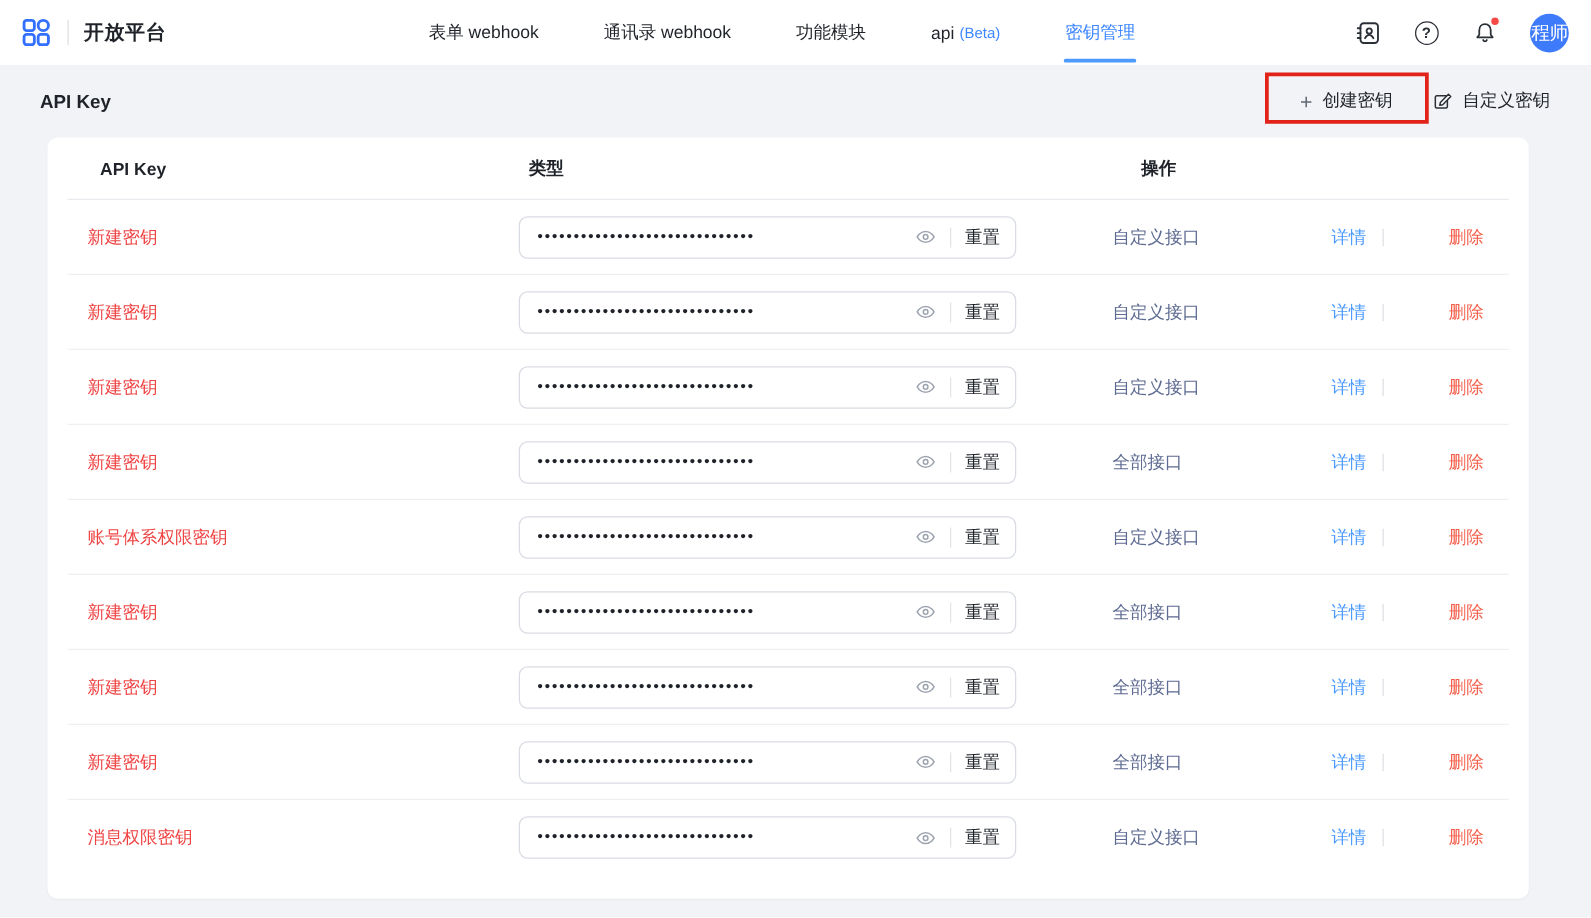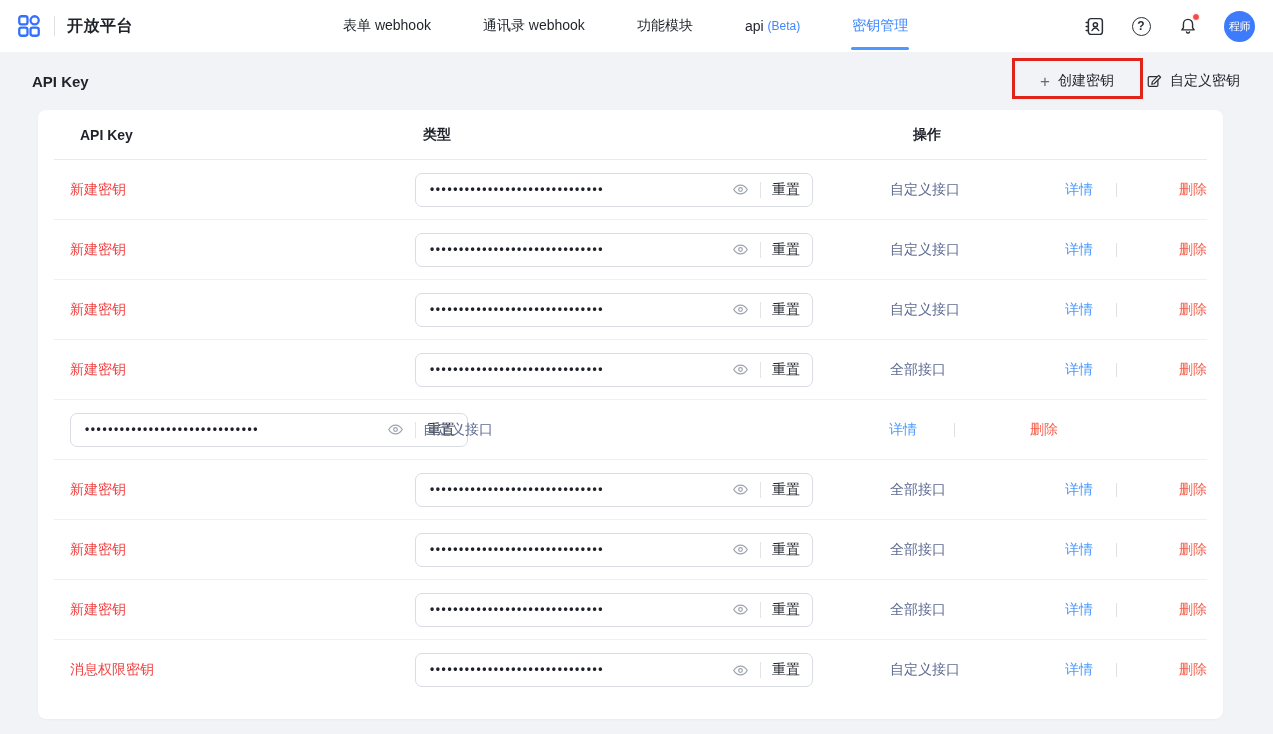--- a/index.html
+++ b/index.html
@@ -39,21 +39,21 @@
            cursor:pointer; position:relative; color:#2b2f36; }
   .help-circle {
     width:19px; height:19px; border:1.6px solid #2b2f36; border-radius:50%;
     display:flex; align-items:center; justify-content:center;
     font-size:12px; font-weight:600; color:#2b2f36;
   }
   .bell-dot { position:absolute; top:-2px; right:-1px; width:8px; height:8px;
               background:#f54a45; border-radius:50%; border:1.5px solid #fff; }
   .avatar {
     width:31px; height:31px; border-radius:50%; background:#3e7bfa;
-    color:#fff; font-size:11px; display:flex; align-items:center; justify-content:center;
+    color:#fff; font-size:15px; display:flex; align-items:center; justify-content:center;
     cursor:pointer; white-space:nowrap; letter-spacing:-.5px;
   }
 
   
   .toolbar {
     height:58px; display:flex; align-items:center; padding:0 33px 0 32px;
   }
   .page-title { font-size:15px; font-weight:700; color:#1f2329; }
   .toolbar-right { margin-left:auto; display:flex; align-items:center; }
   .btn-create {
@@ -98,21 +98,21 @@
     display:flex; align-items:center; padding:0 12px 0 14px; background:#fff;
   }
   .key-dots {
     flex:1; font-size:12px; letter-spacing:1.6px; color:#1f2329; font-weight:700;
     overflow:hidden; white-space:nowrap; transform:translateY(-1px);
   }
   .eye-btn { width:18px; height:18px; display:flex; align-items:center; justify-content:center; cursor:pointer; }
   .key-sep { width:1px; height:16px; background:#e2e4e8; margin:0 11px; }
   .reset-btn { font-size:14px; color:#1f2329; cursor:pointer; white-space:nowrap; }
 
-  .cell-ops { display:flex; align-items:center; padding-left:7px;justify-content:space-between; }
+  .cell-ops { display:flex; align-items:center; padding-left:7px; }
   .link-detail { font-size:14px; color:#4c9aff; cursor:pointer; white-space:nowrap; }
   .ops-sep { width:1px; height:14px; background:#dee0e3; margin:0 13px; }
   .link-delete { font-size:14px; color:#f5604c; cursor:pointer; white-space:nowrap;margin-left:39px; }
 
   svg { display:block; }
 </style>
 </head>
 <body>
 
 <div class="app-header">
@@ -281,20 +281,21 @@
     </div>
     <div class="cell-type">全部接口</div>
     <div class="cell-ops">
       <span class="link-detail">详情</span>
       <span class="ops-sep"></span>
       <span class="link-delete">删除</span>
     </div>
   </div>
 
   <div class="t-row">
+    <div class="cell-name">账号体系权限密钥</div>
     <div>
       <div class="key-box">
         <span class="key-dots">••••••••••••••••••••••••••••••</span>
         <span class="eye-btn">
           <svg width="17" height="17" viewBox="0 0 24 24" fill="none" stroke="#9ca3af" stroke-width="1.7">
             <path d="M2.5 12S6 5.8 12 5.8 21.5 12 21.5 12 18 18.2 12 18.2 2.5 12 2.5 12z"></path>
             <circle cx="12" cy="12" r="2.6"></circle>
           </svg>
         </span>
         <span class="key-sep"></span>

